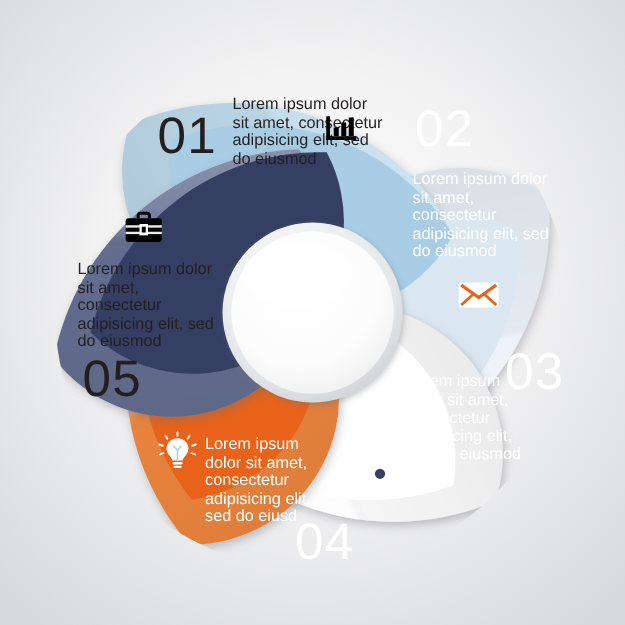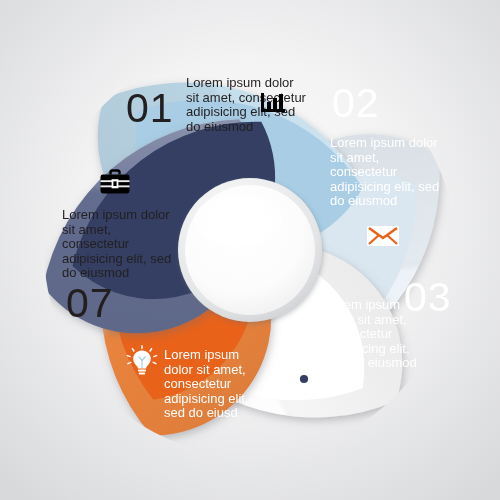--- a/index.html
+++ b/index.html
@@ -232,20 +232,21 @@
           <rect x="12.4" y="0.4" width="5.2" height="6.2" rx="1"></rect>
           <rect x="12.4" y="23.4" width="5.2" height="6.2" rx="1"></rect>
           <rect x="0.4" y="12.4" width="6.2" height="5.2" rx="1"></rect>
           <rect x="23.4" y="12.4" width="6.2" height="5.2" rx="1"></rect>
         </g>
       </g>
       <circle cx="15" cy="15" r="4.1" fill="#343f63"></circle>
     </svg>
   </div>
 
+  <div class="seg-text num white" id="n04">04</div>
   <div class="seg-text body-txt white ta-l" id="t04">Lorem ipsum dolor sit amet, consectetur adipisicing elit, sed do eiusd</div>
   <div class="seg-text" id="i04">
     <svg class="icon-svg" width="32" height="32" viewBox="0 0 32 32">
       <g fill="#ffffff">
         <path d="M16,5.5 C10.9,5.5 7.2,9.3 7.2,13.8 C7.2,17.0 9.2,19.1 10.6,20.8
                  C11.4,21.8 11.8,22.5 11.9,23.4 L20.1,23.4
                  C20.2,22.5 20.6,21.8 21.4,20.8 C22.8,19.1 24.8,17.0 24.8,13.8
                  C24.8,9.3 21.1,5.5 16,5.5 Z"></path>
         <rect x="11.9" y="24.6" width="8.2" height="1.9" rx="0.9"></rect>
         <rect x="12.7" y="27.5" width="6.6" height="1.9" rx="0.9"></rect>
@@ -259,21 +260,21 @@
           <line x1="30.0" y1="18.6" x2="27.2" y2="17.4"></line>
         </g>
       </g>
       <g stroke="#a8cde4" stroke-width="1.2" fill="none">
         <path d="M16,23 L16,15.5"></path>
         <path d="M16,15.5 L12.6,11.5 M16,15.5 L19.4,11.5"></path>
       </g>
     </svg>
   </div>
 
-  <div class="seg-text num dark" id="n05">07</div>
+  <div class="seg-text num dark" id="n05">05</div>
   <div class="seg-text body-txt dark ta-l" id="t05">Lorem ipsum dolor sit amet, consectetur adipisicing elit, sed do eiusmod</div>
   <div class="seg-text" id="i05">
     <svg class="icon-svg" width="32" height="28" viewBox="0 0 32 28">
       <path d="M11.5,6.5 L11.5,4.4 C11.5,3.3 12.3,2.5 13.4,2.5
                L18.6,2.5 C19.7,2.5 20.5,3.3 20.5,4.4 L20.5,6.5" fill="none" stroke="#000" stroke-width="2.4"></path>
       <rect x="1.5" y="6.5" width="29" height="19" rx="2.4" fill="#000"></rect>
       <rect x="1.5" y="12.2" width="29" height="1.9" fill="#ffffff" opacity="0.92"></rect>
       <rect x="1.5" y="17.4" width="29" height="1.9" fill="#ffffff" opacity="0.92"></rect>
       <rect x="12.6" y="11.2" width="6.8" height="9.1" fill="#ffffff"></rect>
       <rect x="14.4" y="13.4" width="3.2" height="4.6" fill="#000"></rect>

